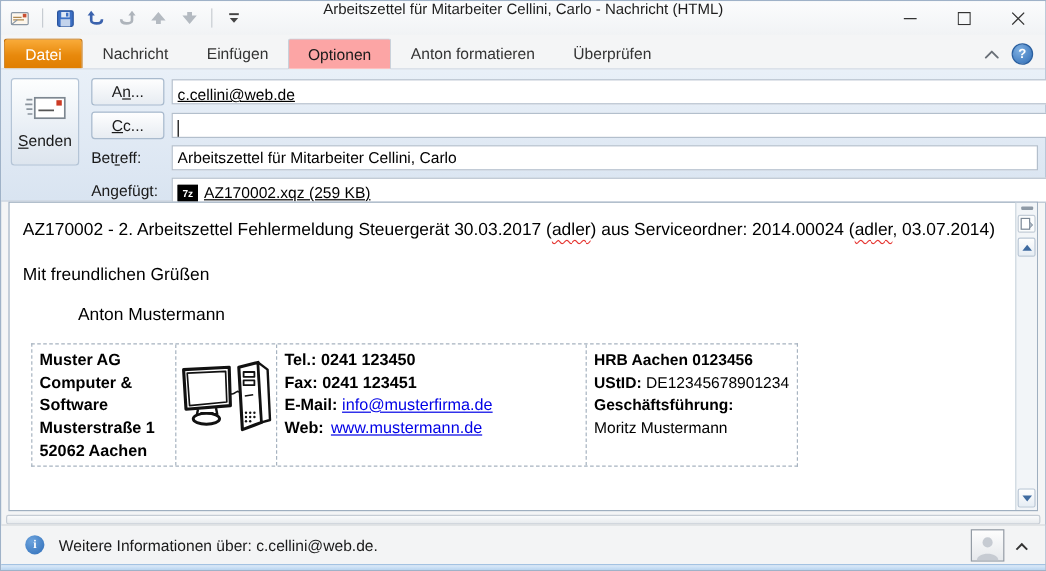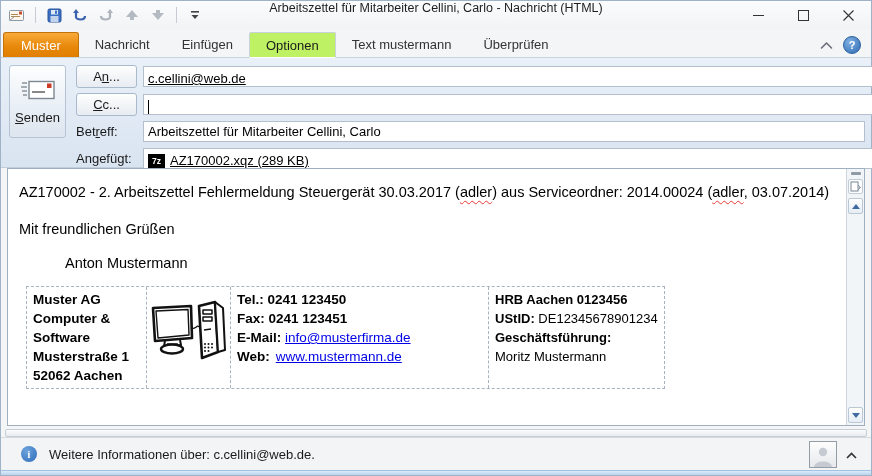--- a/index.html
+++ b/index.html
@@ -13,21 +13,21 @@
   .qat .sep { width:1px; height:16px; background:#c7ccd2; margin:0 2px; }
   .qat-btn { width:20px; height:20px; display:flex; align-items:center; justify-content:center; }
   .title-text { position:absolute; left:0; right:0; text-align:center; font-size:12.5px; color:#1e1e1e; pointer-events:none; }
   .win-controls { margin-left:auto; display:flex; height:100%; }
   .win-btn { width:45px; height:28px; display:flex; align-items:center; justify-content:center; }
 
   
   .tabrow { position:absolute; top:28px; left:0; right:0; height:29px; background:#f4f5f6; border-bottom:1px solid #cbd5e0; display:flex; align-items:flex-end; }
   .tab { height:24px; display:flex; align-items:center; padding:0 16px; font-size:13px; color:#333; margin-bottom:1px; }
   .tab-file { background:linear-gradient(#f9ab39,#e8890c 55%, #e07e00); color:#fff; border:1px solid #c4720a; border-bottom:none; border-radius:3px 3px 0 0; margin-left:2px; padding:0 17px; height:25px; margin-bottom:0; }
-  .tab-active { background:#bef264; border:1px solid #c9d1da; border-bottom:1px solid #fff; border-radius:2px 2px 0 0; height:26px; margin-bottom:-1px; color:#1a1a1a; }
+  .tab-active { background:#fca5a5; border:1px solid #c9d1da; border-bottom:1px solid #fff; border-radius:2px 2px 0 0; height:26px; margin-bottom:-1px; color:#1a1a1a; }
   .tabrow-right { margin-left:auto; display:flex; align-items:center; gap:10px; padding-right:10px; margin-bottom:3px; }
   .help-circle { width:18px; height:18px; border-radius:50%; background:radial-gradient(circle at 35% 30%, #7fb0e2, #2f6cb5); color:#fff; font-weight:bold; font-size:11px; display:flex; align-items:center; justify-content:center; border:1px solid #2a5f9f; }
 
   
   .form-area { position:absolute; top:57px; left:0; right:0; height:110px; background:linear-gradient(#e9f0f8,#d9e4f1); border-bottom:1px solid #c2cedb; }
   .send-btn { position:absolute; left:8px; top:7px; width:57px; height:73px; background:linear-gradient(#fdfefe,#e8eef5 60%, #dde5ee); border:1px solid #b4c4d6; border-radius:3px; display:flex; flex-direction:column; align-items:center; justify-content:center; gap:5px; cursor:default; }
   .send-label { font-size:13px; color:#1a1a1a; }
   .mnemo { text-decoration:underline; }
   .addr-btn { position:absolute; left:75px; width:61px; height:23px; background:linear-gradient(#fefefe,#e7ecf2); border:1px solid #a9bacd; border-radius:3px; font-size:13px; color:#1a1a1a; display:flex; align-items:center; justify-content:center; }
   .fld-label { position:absolute; left:75px; font-size:13px; color:#1a1a1a; }
@@ -144,25 +144,25 @@
       </div>
       <div class="win-btn">
         <svg width="11" height="11" viewBox="0 0 11 11">
             <path d="M0.5 0.5 L10.5 10.5 M10.5 0.5 L0.5 10.5" stroke="#333" stroke-width="1.1"></path>
           </svg>
       </div>
     </div>
   </div>
 
   <div class="tabrow">
-    <div class="tab tab-file">Muster</div>
+    <div class="tab tab-file">Datei</div>
     <div class="tab">Nachricht</div>
     <div class="tab">Einfügen</div>
     <div class="tab tab-active">Optionen</div>
-    <div class="tab">Text mustermann</div>
+    <div class="tab">Anton formatieren</div>
     <div class="tab">Überprüfen</div>
     <div class="tabrow-right">
       <span>
         <svg width="13" height="9" viewBox="0 0 13 9">
             <path d="M1.5 7 L6.5 2 L11.5 7" fill="none" stroke="#6a7078" stroke-width="1.6" stroke-linecap="round" stroke-linejoin="round"></path>
           </svg>
       </span>
       <span class="help-circle">?</span>
     </div>
   </div>
@@ -195,21 +195,21 @@
       <span class="caret"></span>
     </div>
 
     <div class="fld-label" style="top:66px;"><span>Bet</span><span class="mnemo">r</span><span>eff:</span></div>
     <input class="fld-input" style="top: 63px;" type="text" value="Arbeitszettel für Mitarbeiter Cellini, Carlo">
 
     <div class="fld-label" style="top:93px;"><span>An</span><span class="mnemo">g</span><span>efügt:</span></div>
     <div class="fld" style="top:90px;">
       <div class="attach-box">
         <span class="zip-icon">7z</span>
-        <span class="attach-name">AZ170002.xqz (289 KB)</span>
+        <span class="attach-name">AZ170002.xqz (259 KB)</span>
       </div>
     </div>
   </div>
 
   <div class="body-area">
     <div class="message">
       <div class="msg-line1"><span>AZ170002 - 2. Arbeitszettel Fehlermeldung Steuergerät 30.03.2017 (</span><span class="misspell">adler</span><span>) aus Serviceordner: 2014.00024 (</span><span class="misspell">adler</span><span>, 03.07.2014)</span></div>
       <div class="msg-greeting">Mit freundlichen Grüßen</div>
       <div class="msg-signoff">Anton Mustermann</div>
 

